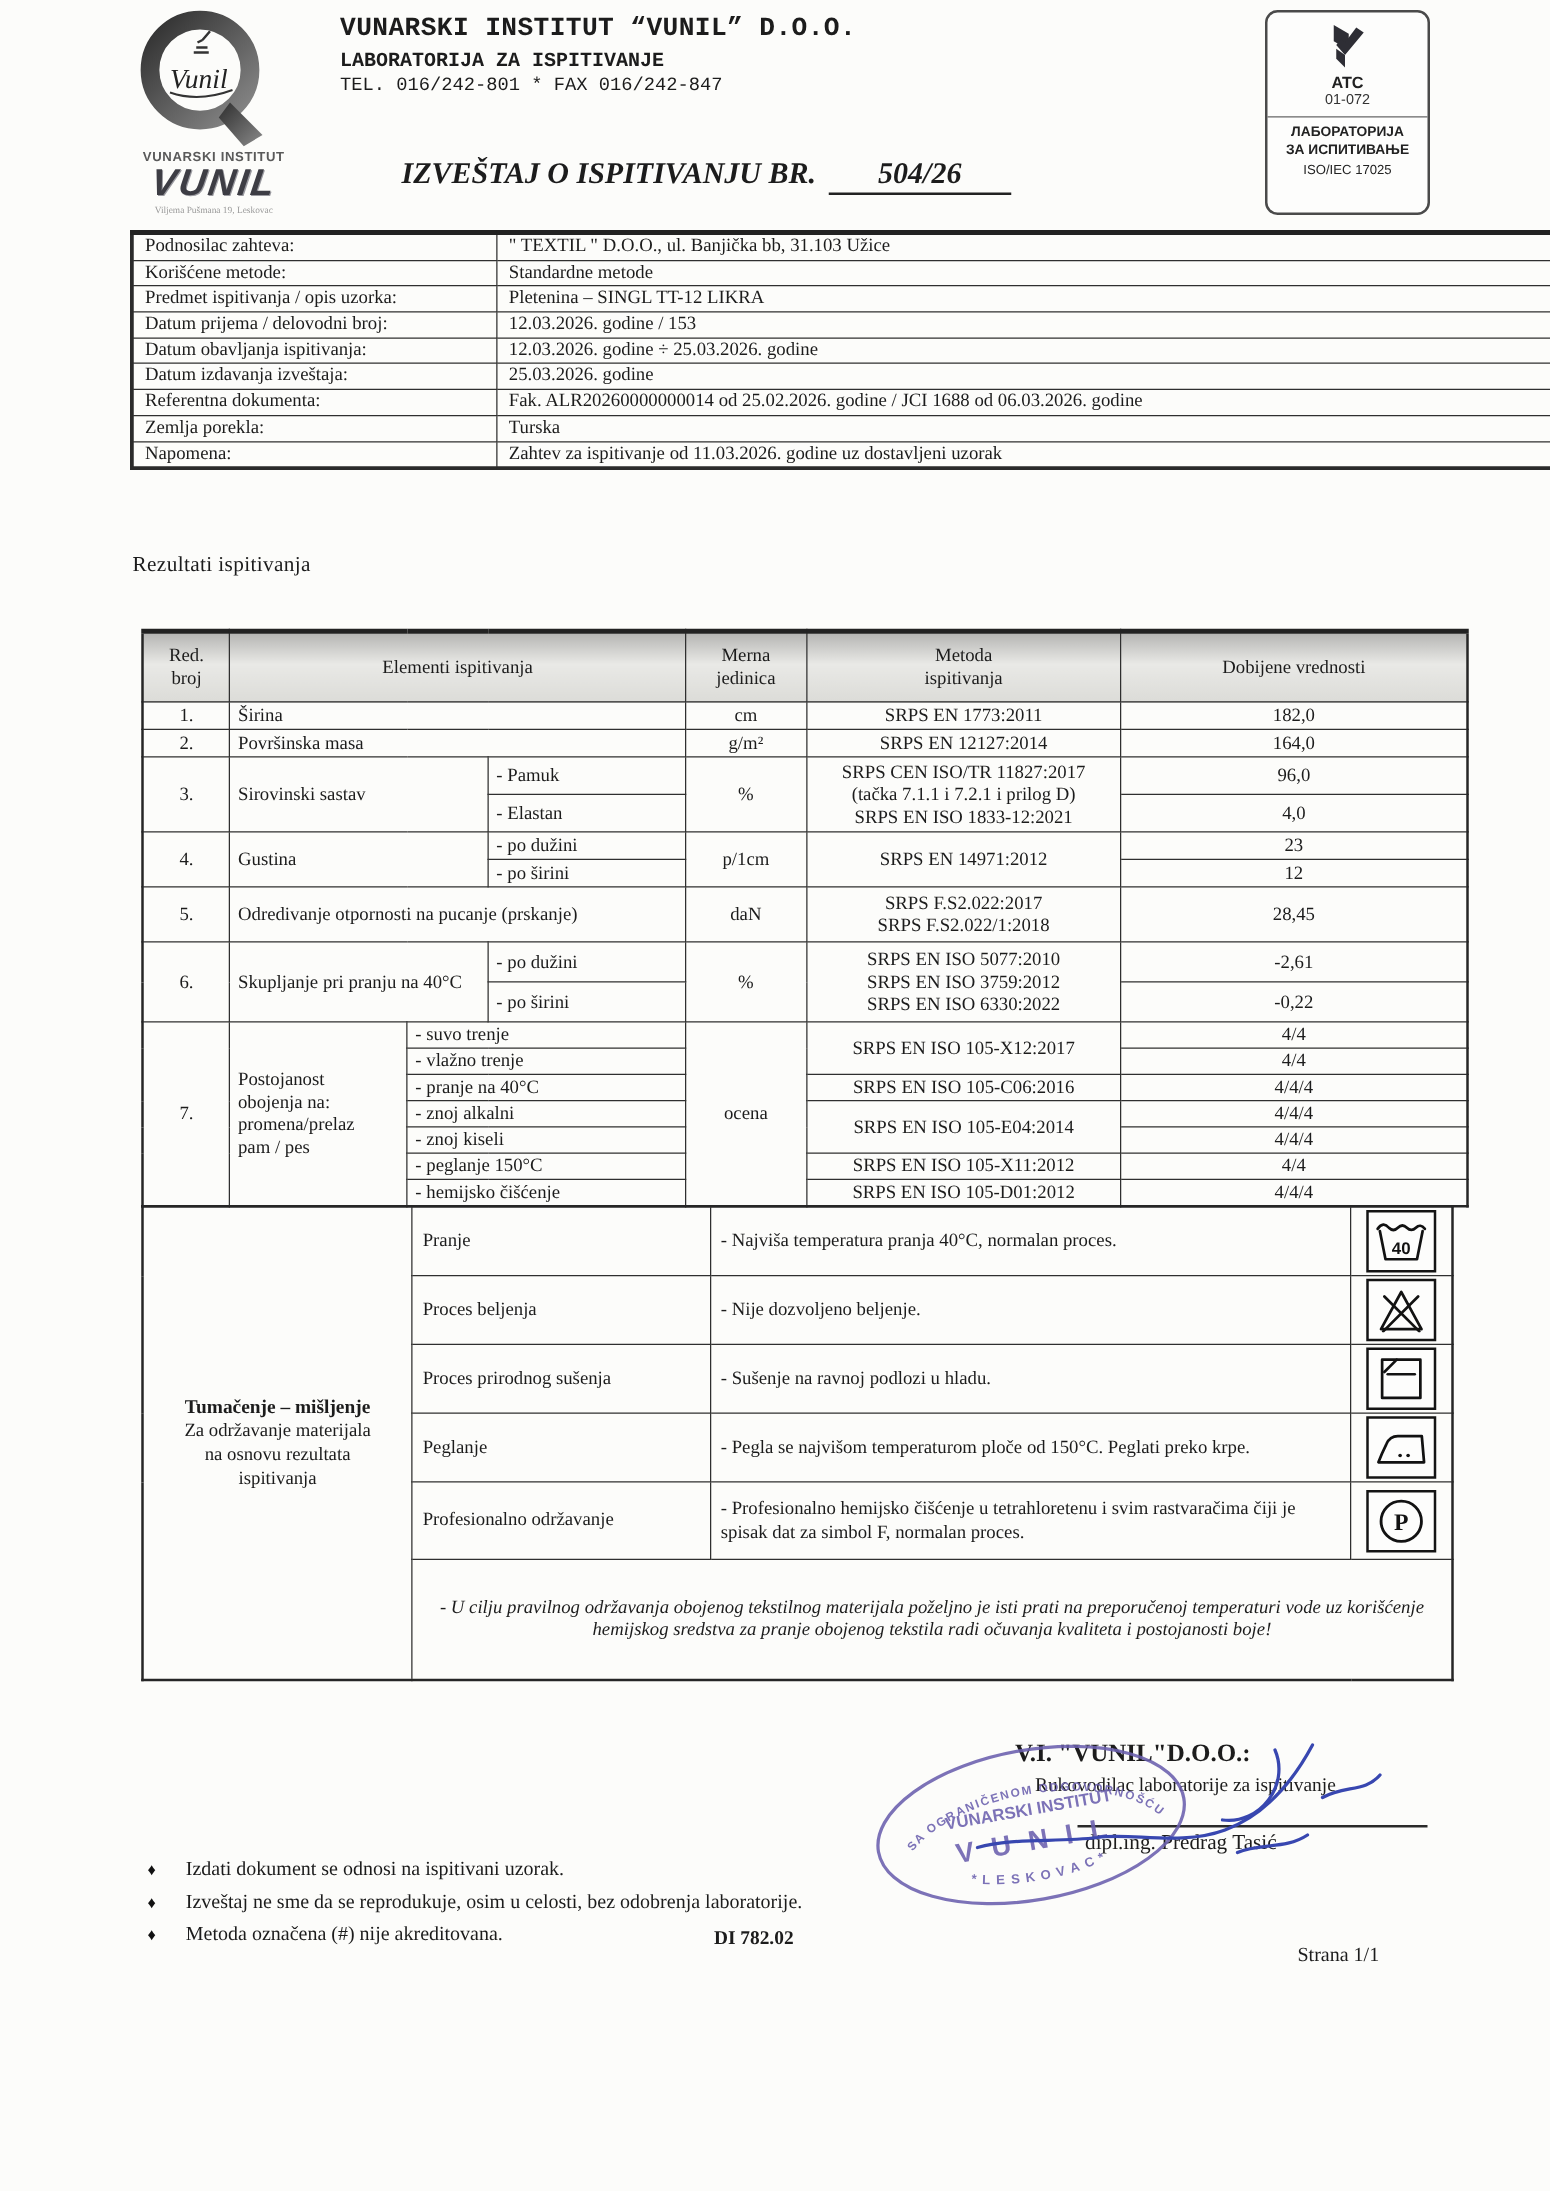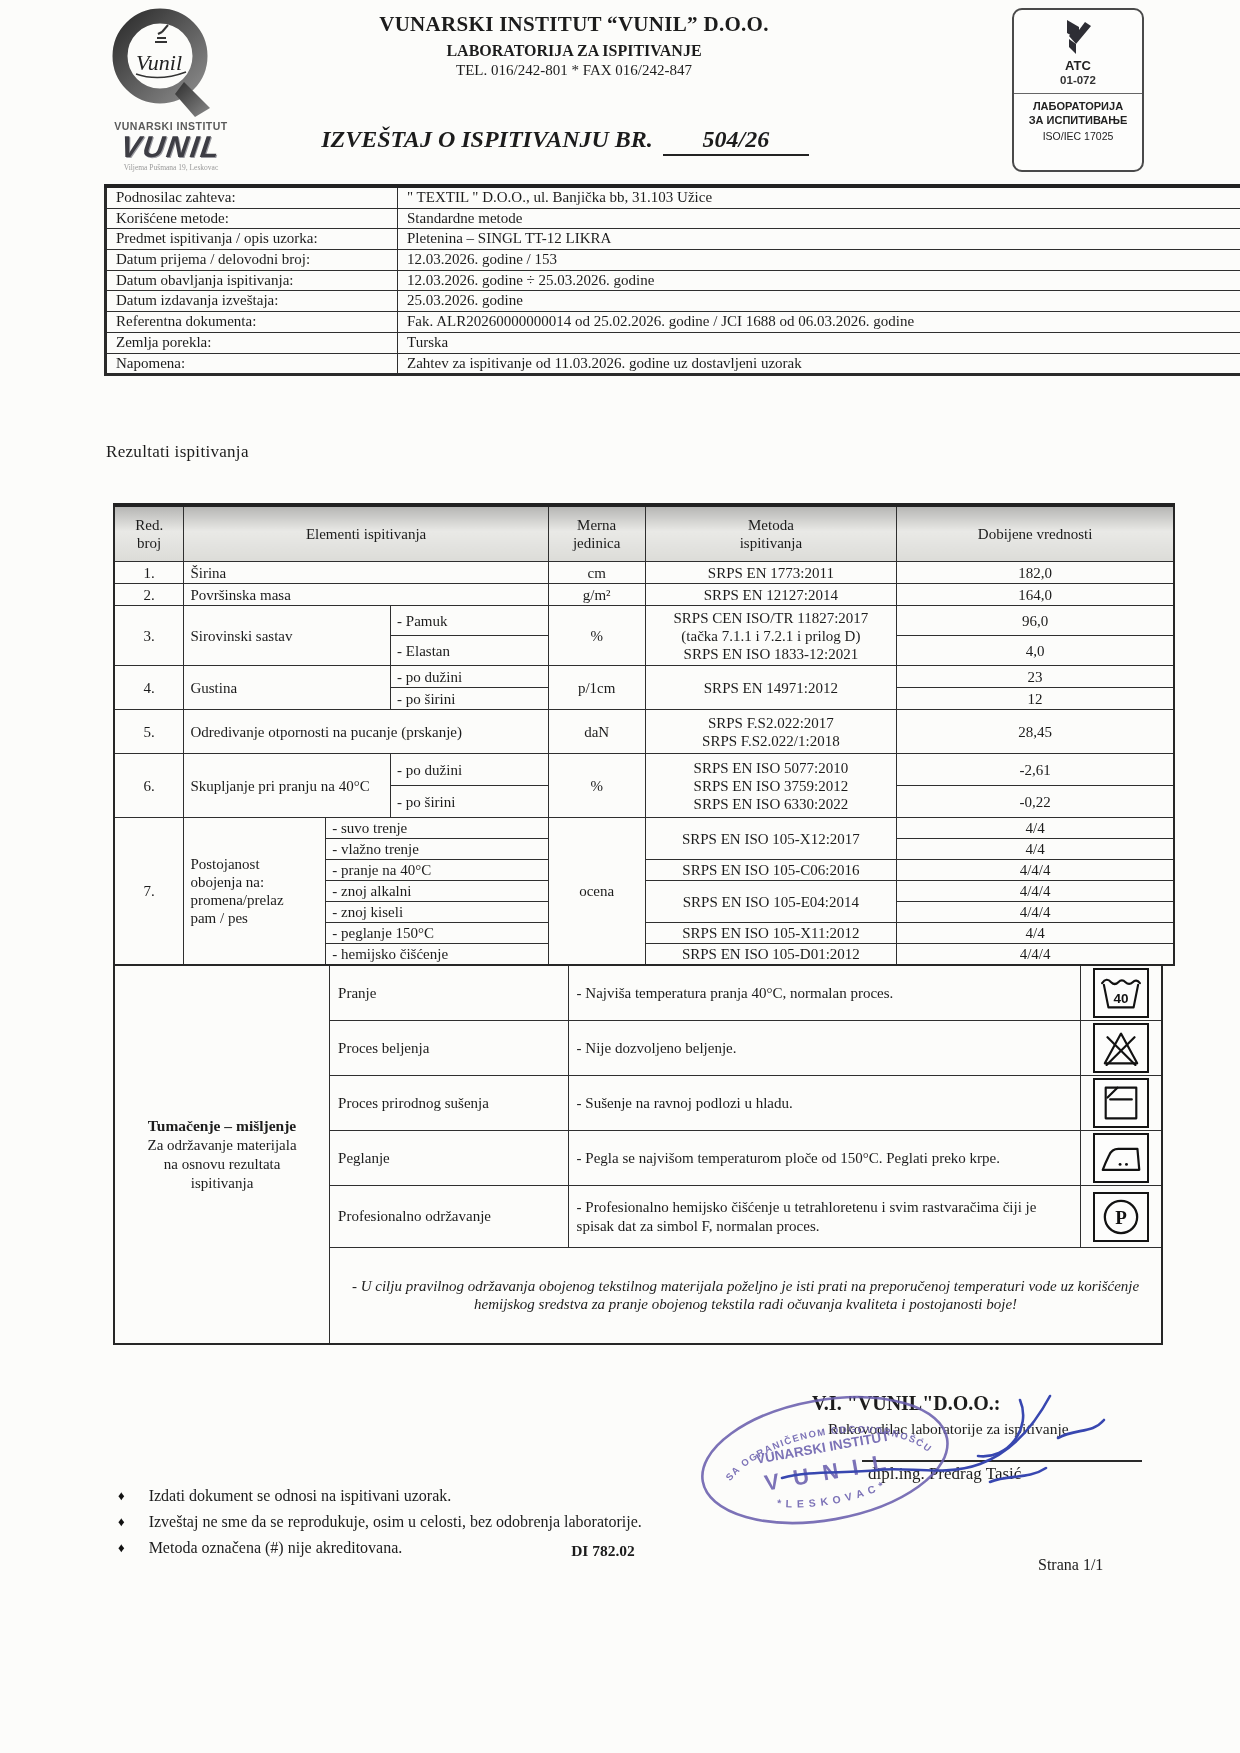--- a/index.html
+++ b/index.html
@@ -5,21 +5,21 @@
   html,body{margin:0;padding:0;background:#e8e8e8;}
   .page{
     position:relative;width:1240px;height:1753px;margin:0 auto;
     background:#fcfcfa;color:#1c1c1c;
     font-family:"Liberation Serif", serif;
     overflow:hidden;
   }
   .abs{position:absolute;}
 
   
-  .title-block{left:294px;top:12px;width:560px;text-align:center;}
+  .title-block{left:272px;top:12px;width:560px;font-family:Liberation Mono, monospace;}
   .inst-name{font-size:21px;font-weight:bold;letter-spacing:.3px;}
   .lab-name{font-size:16px;font-weight:bold;margin-top:5px;}
   .addr,.phone{font-size:15px;margin-top:2px;}
   .report-line{left:285px;top:126px;width:560px;text-align:center;
     font-size:24px;font-weight:bold;font-style:italic;}
   .report-num{display:inline-block;min-width:110px;border-bottom:2.5px solid #222;
     padding:0 18px 1px 18px;margin-left:10px;}
 
   
   .logo-wrap{left:96px;top:6px;width:150px;text-align:center;}
@@ -28,21 +28,21 @@
   .logo-word{font-size:30px;font-weight:bold;font-style:italic;color:#3d3d44;
     font-family:"Liberation Sans",sans-serif;letter-spacing:2px;
     transform:skewX(-8deg);text-shadow:1px 1px 0 #9a9aa0;line-height:1;}
   .logo-addr{font-size:7.5px;color:#9a9a9a;margin-top:1px;}
 
   
   .badge{left:1012px;top:8px;width:132px;height:164px;border:2px solid #4a4a4a;
     border-radius:10px;display:flex;flex-direction:column;align-items:center;
     font-family:"Liberation Sans",sans-serif;background:#fdfdfc;padding-top:6px;box-sizing:border-box;}
   .badge-atc{font-size:13px;font-weight:bold;color:#222;margin-top:2px;}
-  .badge-code{font-size:11.5px;color:#333;margin-top:1px;font-weight:bold;}
+  .badge-code{font-size:11.5px;color:#333;margin-top:1px;}
   .badge-div{width:100%;border-top:1.5px solid #666;margin:7px 0 6px 0;}
   .badge-lab{font-size:11px;font-weight:bold;color:#222;text-align:center;line-height:1.25;}
   .badge-iso{font-size:10.5px;font-weight:normal;color:#222;margin-top:2px;}
 
   
   .info-table{left:104px;top:184px;width:1161px;border-collapse:collapse;
     border:3px solid #2a2a2a;border-top:4px solid #222;}
   .info-table td{border:1.6px solid #2f2f2f;font-size:15px;padding:1px 9px;line-height:1.18;}
   .info-table td.lbl{width:272px;}
 

